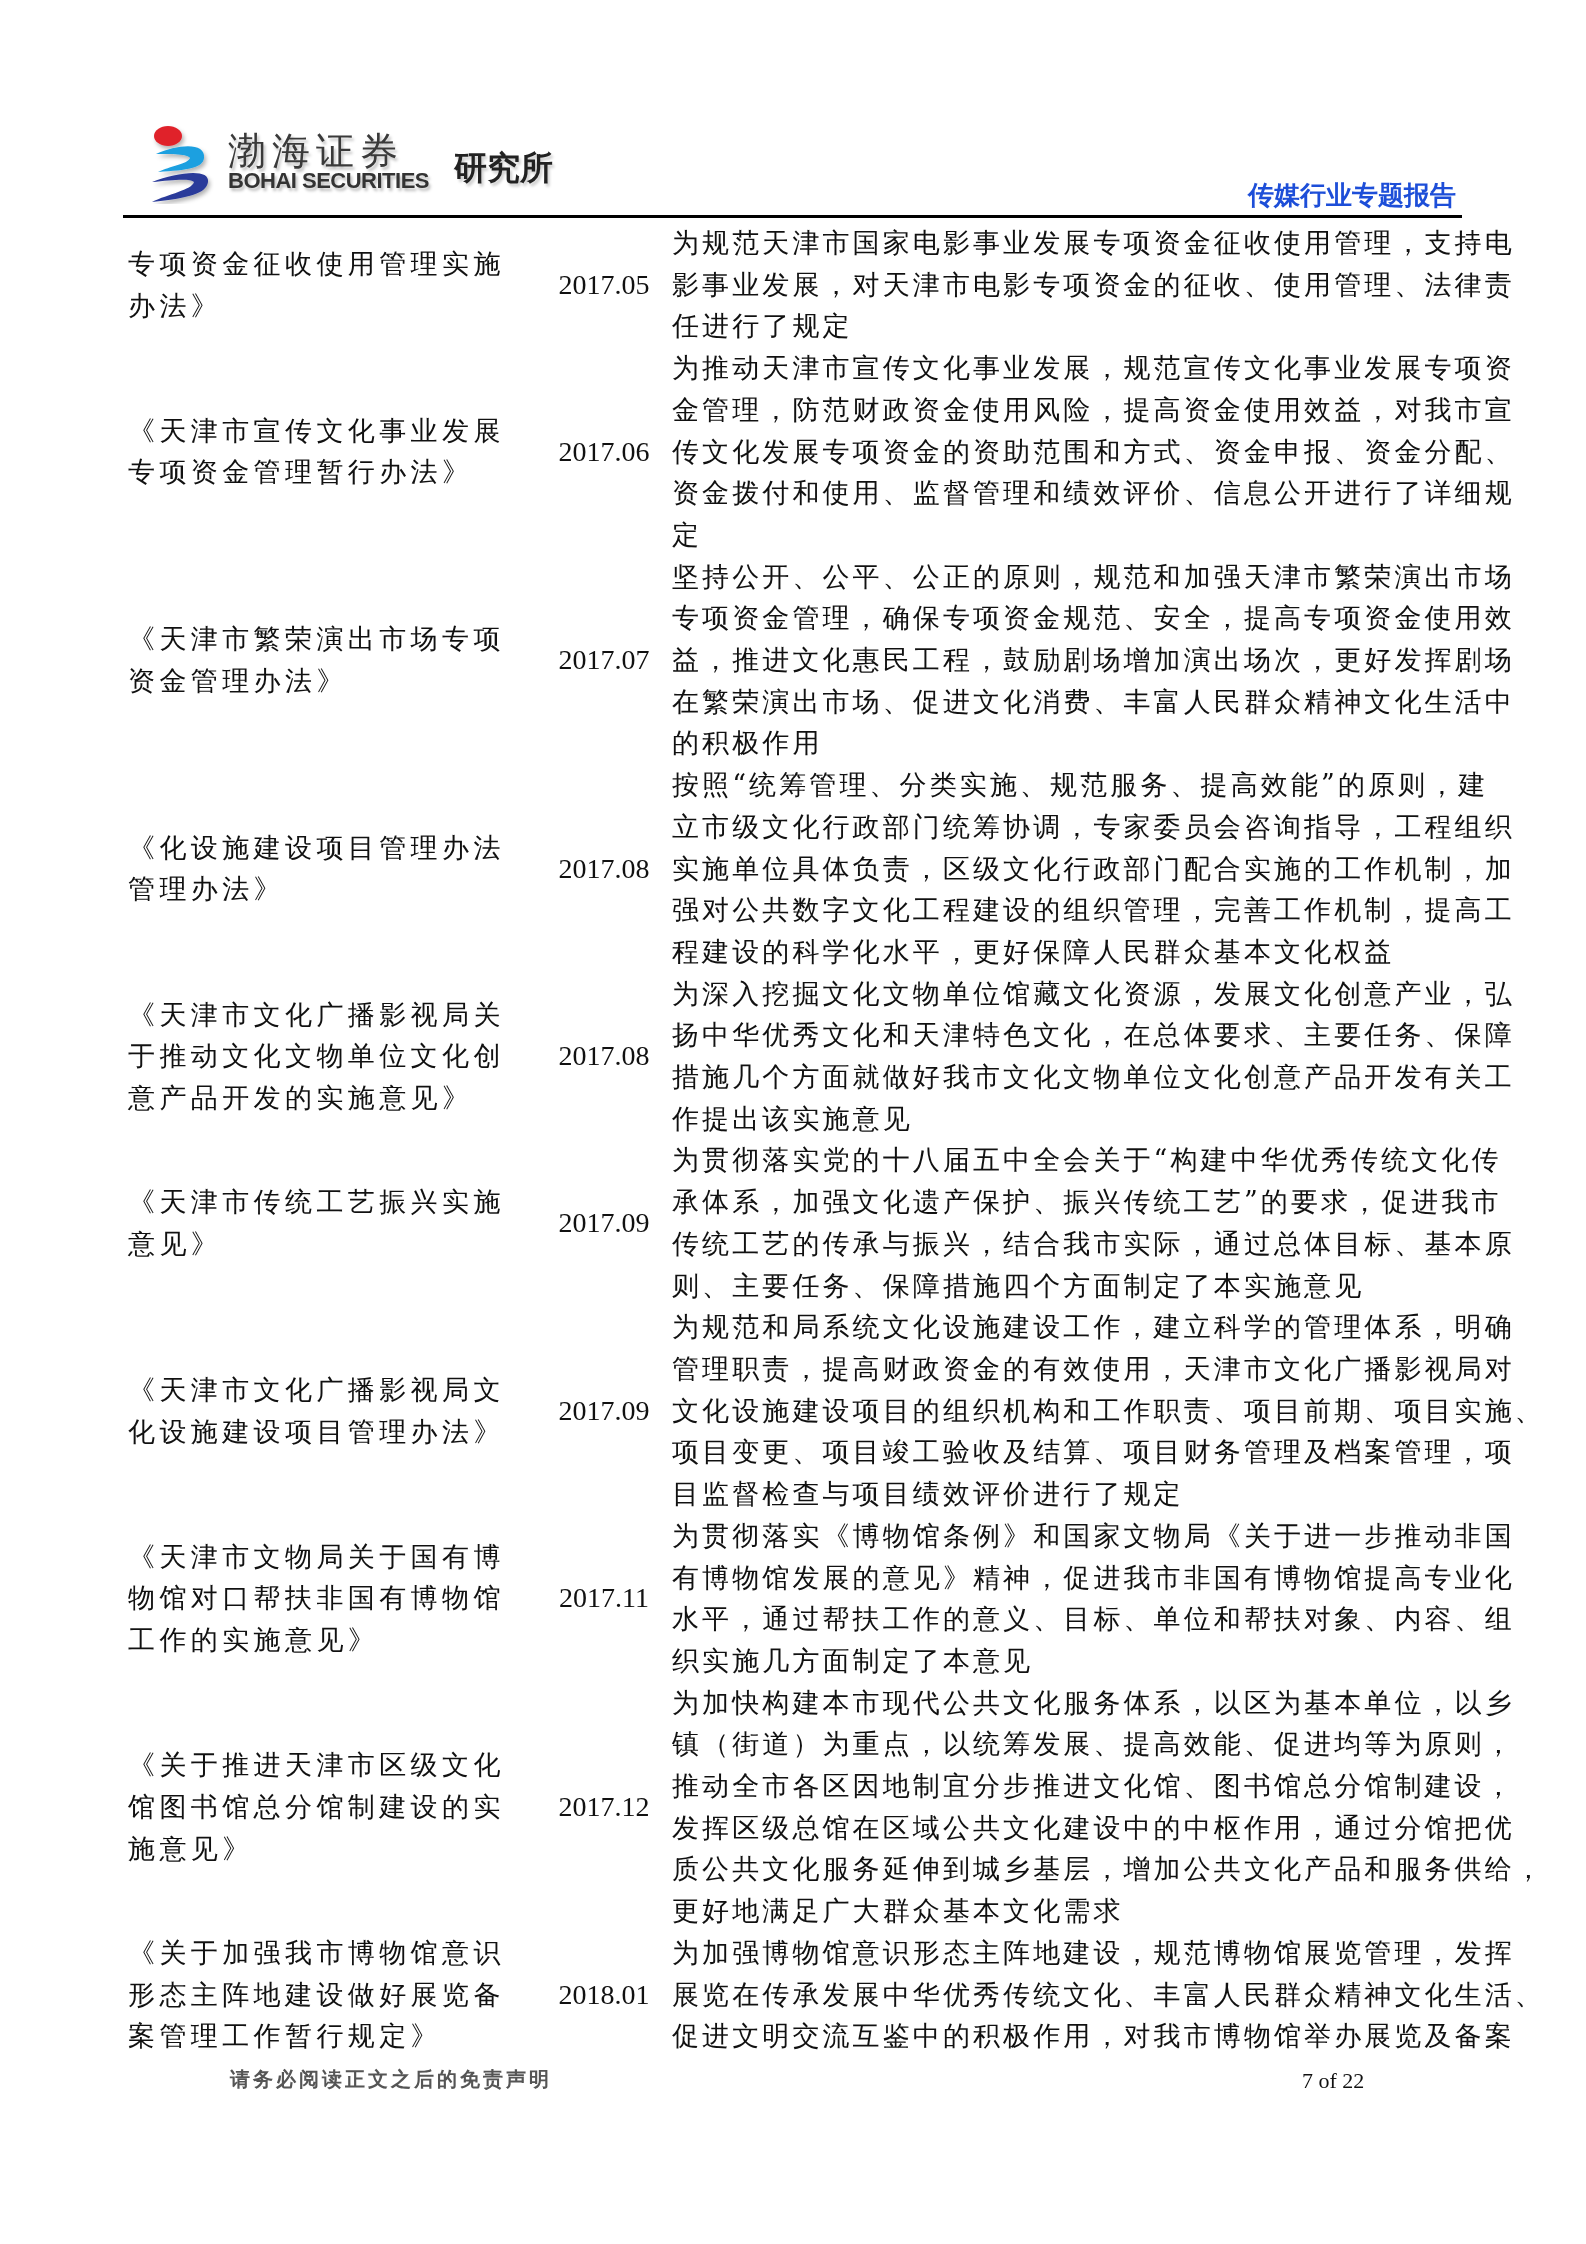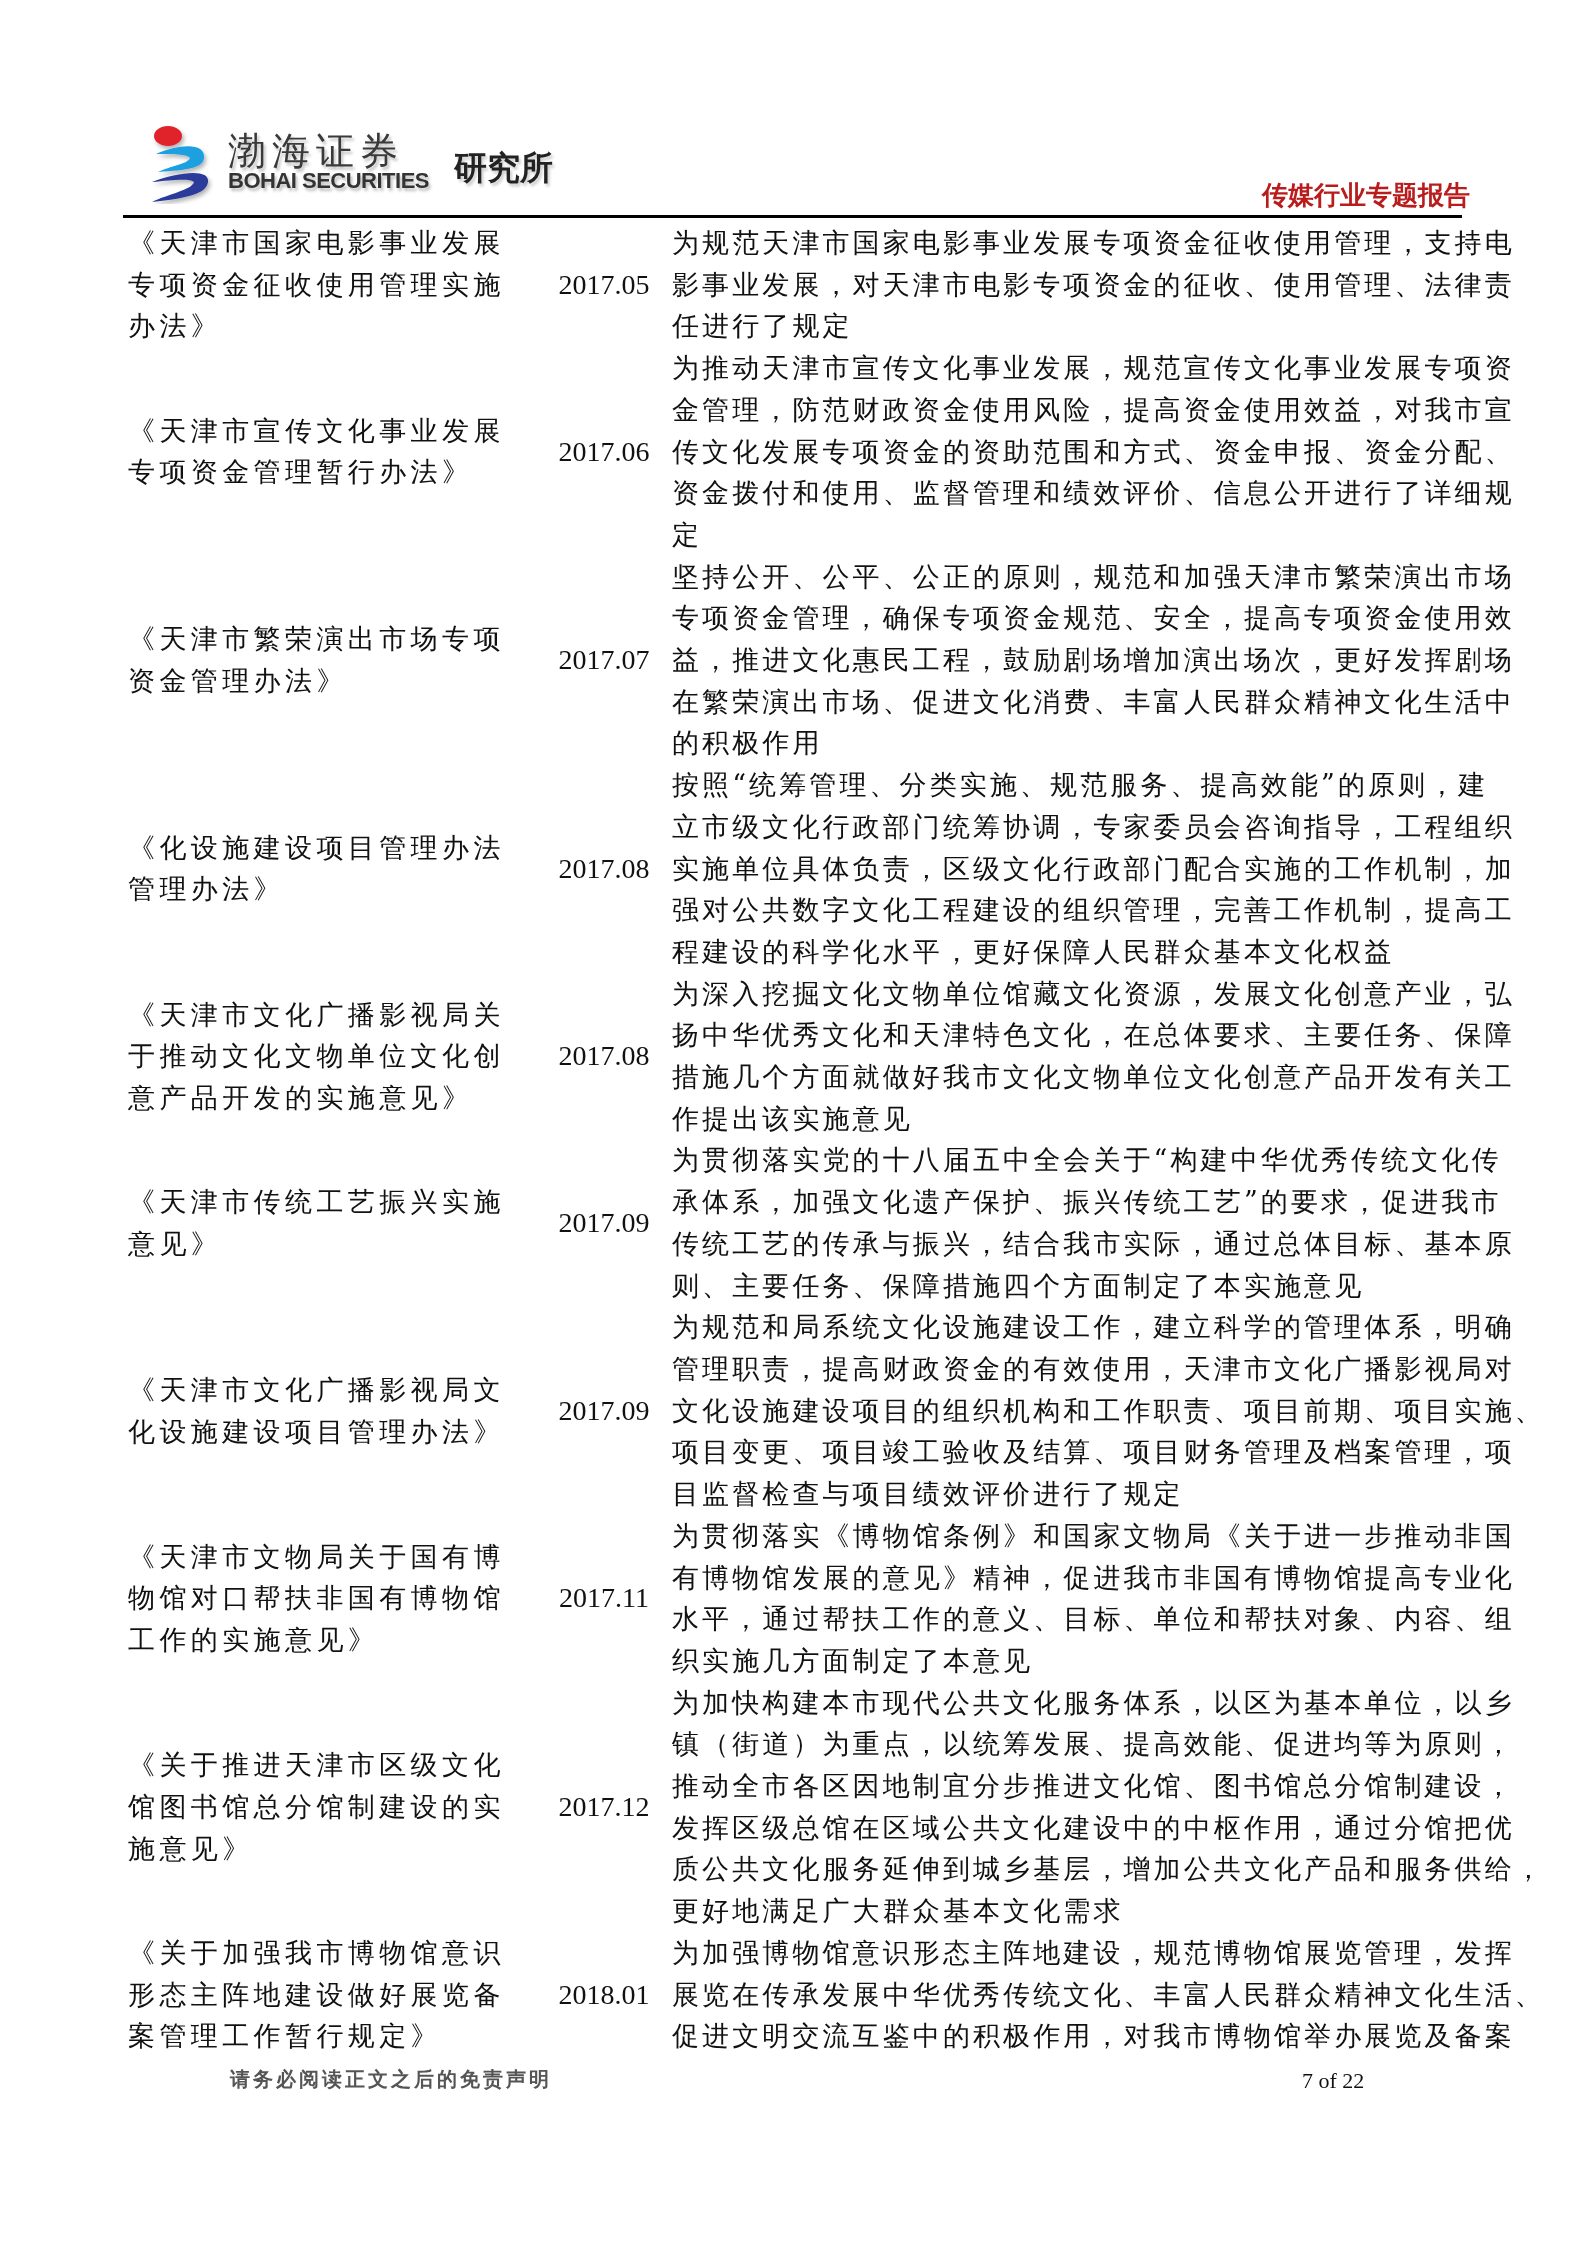--- a/index.html
+++ b/index.html
@@ -10,22 +10,22 @@
   .logo-mark { position: absolute; left: 0; top: 4px; width: 66px; height: 80px; }
   .logo-cn { position: absolute; left: 80px; top: 6px; font-family: Liberation Serif, serif;
              font-size: 38px; letter-spacing: 6px; color: #3a3a3a; white-space: nowrap;
              text-shadow: 2px 3px 3px rgba(0,0,0,0.25); }
   .logo-en { position: absolute; left: 80px; top: 48px; font-family: "Liberation Sans", sans-serif;
              font-size: 22px; font-weight: bold; color: #333; white-space: nowrap; letter-spacing: -0.5px;
              text-shadow: 2px 3px 3px rgba(0,0,0,0.25); }
   .logo-inst { position: absolute; left: 288px; top: 26px; font-family: "DejaVu Sans", sans-serif;
                font-size: 33px; font-weight: bold; color: #222; white-space: nowrap;
                text-shadow: 2px 3px 3px rgba(0,0,0,0.2); margin-left: 18px; }
-  .report-title { position: absolute; right: 116px; top: 178px; font-family: "DejaVu Sans", sans-serif;
-                  font-size: 26px; font-weight: bold; color: #b91c1c; white-space: nowrap; }
+  .report-title { position: absolute; right: 130px; top: 178px; font-family: "DejaVu Sans", sans-serif;
+                  font-size: 26px; font-weight: bold; color: #1d4ed8; white-space: nowrap; }
   .rule { position: absolute; left: 123px; top: 215px; width: 1339px; height: 3px; background: #000; }
 
   .table { position: absolute; left: 0; top: 222px; width: 1586px; }
   .row { position: relative; display: flex; align-items: center; }
   .col-name { width: 400px; margin-left: 128px; font-size: 27px; letter-spacing: 4.4px; line-height: 41.7px; }
   .col-name .ln { display: block; white-space: nowrap; }
   .col-date { width: 140px; margin-left: 0px; font-family: "Liberation Serif", serif; font-size: 28px;
               text-align: center; line-height: 41.7px; position: relative; left: 6px; }
   .col-desc { position: relative; margin-left: 4px; width: 800px; font-size: 27px; letter-spacing: 3.1px; line-height: 41.7px; }
   .col-desc .ln { display: block; white-space: nowrap; }
@@ -56,21 +56,20 @@
     <div class="logo-en">BOHAI SECURITIES</div>
     <div class="logo-inst">研究所</div>
   </div>
   <div class="report-title">传媒行业专题报告</div>
   <div class="rule"></div>
 </div>
 
 <div class="table" id="policy-table">
     <div class="row">
       <div class="col-name">
-        <span class="ln">《天津市国家电影事业发展</span>
         <span class="ln">专项资金征收使用管理实施</span>
         <span class="ln">办法》</span>
       </div>
       <div class="col-date">2017.05</div>
       <div class="col-desc">
         <span class="ln">为规范天津市国家电影事业发展专项资金征收使用管理，支持电</span>
         <span class="ln">影事业发展，对天津市电影专项资金的征收、使用管理、法律责</span>
         <span class="ln">任进行了规定</span>
       </div>
     </div>

